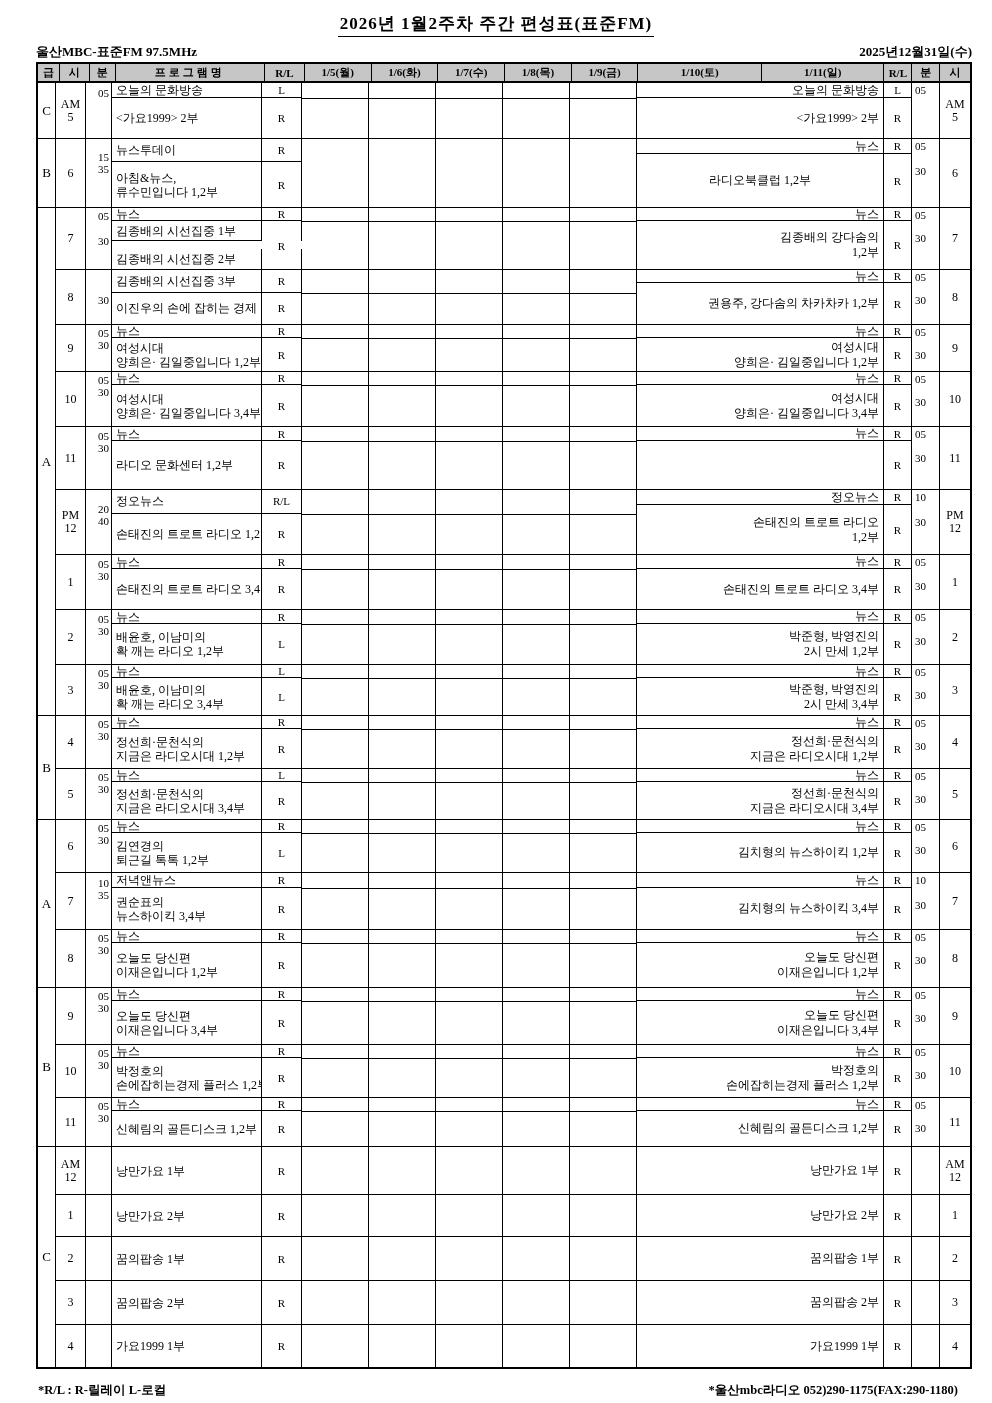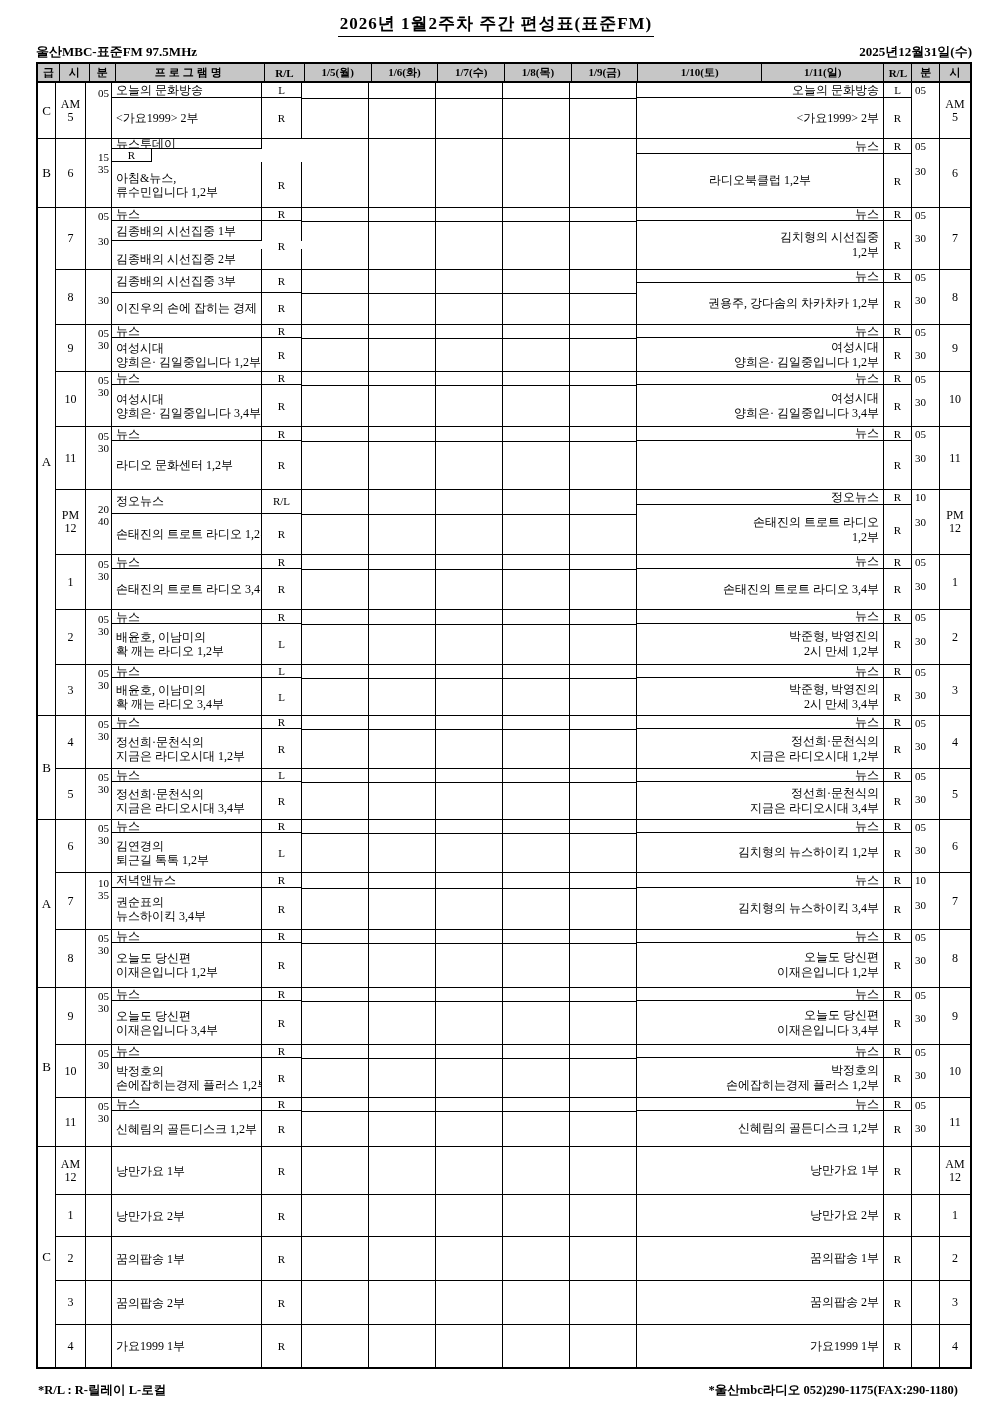--- a/index.html
+++ b/index.html
@@ -171,21 +171,21 @@
     <div class="section sb">
       <div class="grade-cell">B</div>
       <div class="blocks">
         <div class="block" style="height: 68px;">
           <div class="hour-cell">6</div>
           <div class="min-col">
             <div class="min-label" style="top: 13px;">15</div>
             <div class="min-label" style="top: 25px;">35</div>
           </div>
           <div class="stack">
-            <div class="lrow" style="height: 23px; flex-direction: column;">
+            <div class="lrow" style="height: 23px;">
               <div class="name-cell bb">뉴스투데이</div>
               <div class="rl-cell bb">R</div>
             </div>
             <div class="lrow" style="height: 45px;">
               <div class="name-cell">아침&amp;뉴스,
 류수민입니다 1,2부</div>
               <div class="rl-cell">R</div>
             </div>
           </div>
           <div class="days">
@@ -241,21 +241,21 @@
           <div class="days">
             <div class="day-cell"></div>
             <div class="day-cell"></div>
             <div class="day-cell"></div>
             <div class="day-cell"></div>
             <div class="day-cell"></div>
             <div class="hline" style="top: 13px;"></div>
           </div>
           <div class="weekend">
             <div class="we-row bb" style="height: 13px;">뉴스</div>
-            <div class="we-merged">김치형의 시선집중
+            <div class="we-merged">김종배의 강다솜의
 1,2부</div>
           </div>
           <div class="rl2-col">
             <div class="rl2-cell bb" style="height: 13px;">R</div>
             <div class="rl2-cell grow">R</div>
           </div>
           <div class="min2-col">
             <div class="min2-label" style="top: 2px;">05</div>
             <div class="min2-label" style="top: 25px;">30</div>
           </div>

